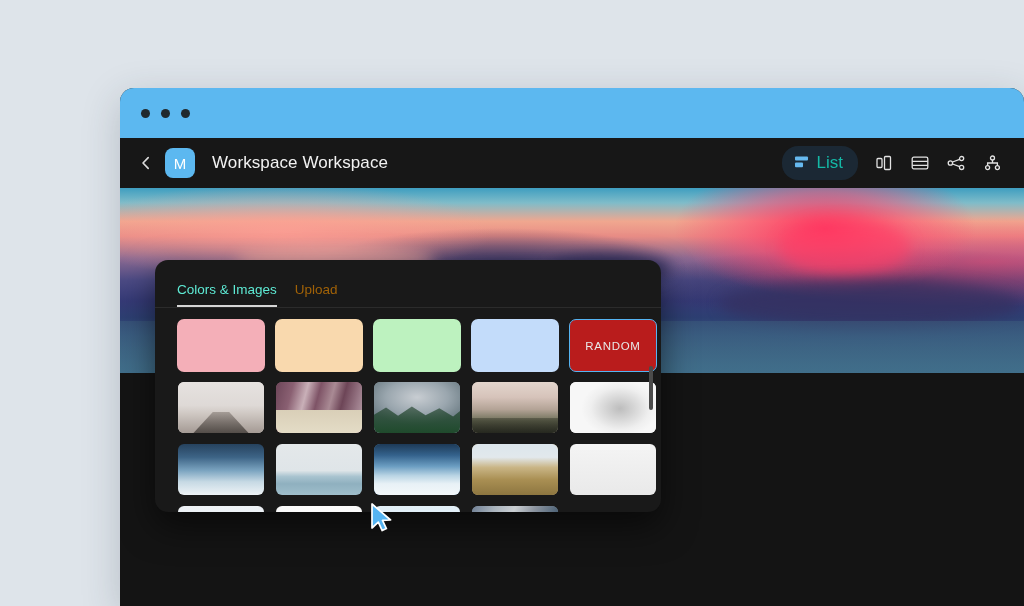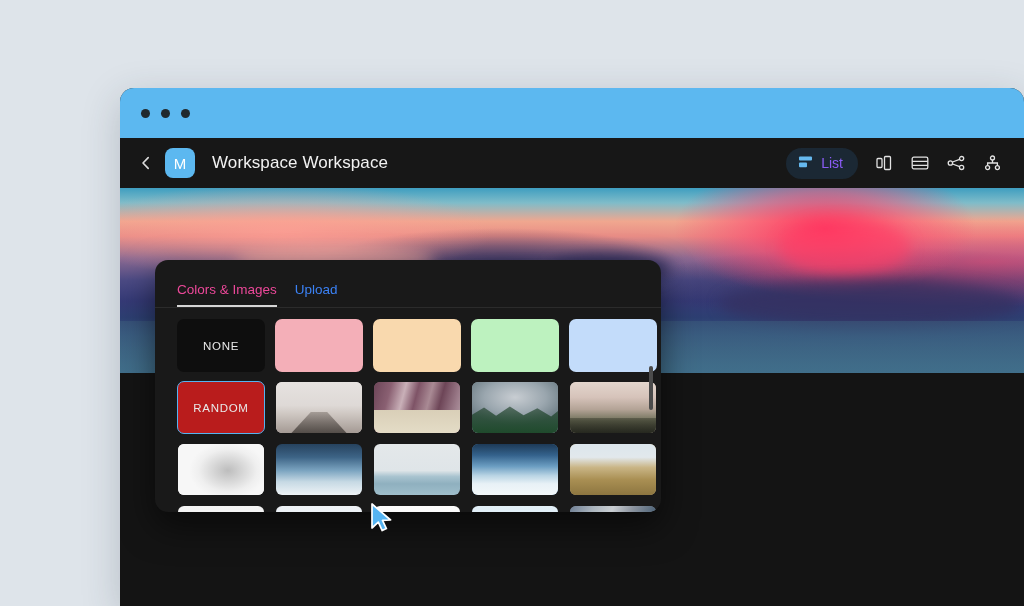--- a/index.html
+++ b/index.html
@@ -97,22 +97,22 @@
     display: flex;
     align-items: center;
     gap: 8px;
     background: #1b2834;
     border: none;
     border-radius: 16px;
     padding: 7px 15px 7px 12px;
     cursor: pointer;
   }
   .view-pill-label {
-    color: #8b5cf6;
-    font-size: 14px;
+    color: #14b8a6;
+    font-size: 17px;
   }
   .tool-icon {
     width: 20px;
     height: 20px;
     display: flex;
     align-items: center;
     justify-content: center;
     color: #e2e2e2;
     cursor: pointer;
     flex: none;
@@ -215,28 +215,28 @@
   .panel-tabs {
     display: flex;
     align-items: flex-end;
     gap: 18px;
     padding: 19px 22px 0 22px;
     border-bottom: 1px solid #2b2b2b;
     height: 48px;
   }
   .panel-tab {
     font-size: 13.5px;
-    color: #3b82f6;
+    color: #a16207;
     padding-bottom: 8px;
     cursor: pointer;
     border-bottom: 2px solid transparent;
     white-space: nowrap;
   }
   .panel-tab.active {
-    color: #ec4899;
+    color: #5eead4;
     border-bottom-color: #d6d6d6;
   }
 
   .panel-scroll {
     position: relative;
     height: 204px;
     overflow: hidden;
     padding: 11px 22px 0 22px;
   }
   .swatch-grid {
@@ -461,23 +461,20 @@
   <div class="canvas"></div>
 
   <div class="picker-panel">
     <div class="panel-tabs">
       <span class="panel-tab active">Colors &amp; Images</span>
       <span class="panel-tab">Upload</span>
     </div>
 
     <div class="panel-scroll">
       <div class="swatch-grid" id="swatch-grid">
-          <div class="swatch swatch-none">
-            <span class="swatch-label">NONE</span>
-          </div>
           <div class="swatch" style="background: rgb(244, 175, 184);"></div>
           <div class="swatch" style="background: rgb(249, 217, 174);"></div>
           <div class="swatch" style="background: rgb(189, 242, 191);"></div>
           <div class="swatch" style="background: rgb(195, 220, 250);"></div>
           <div class="swatch swatch-random">
             <span class="swatch-label">RANDOM</span>
           </div>
           <div class="swatch">
             <div class="ph ph-tracks"></div>
           </div>

